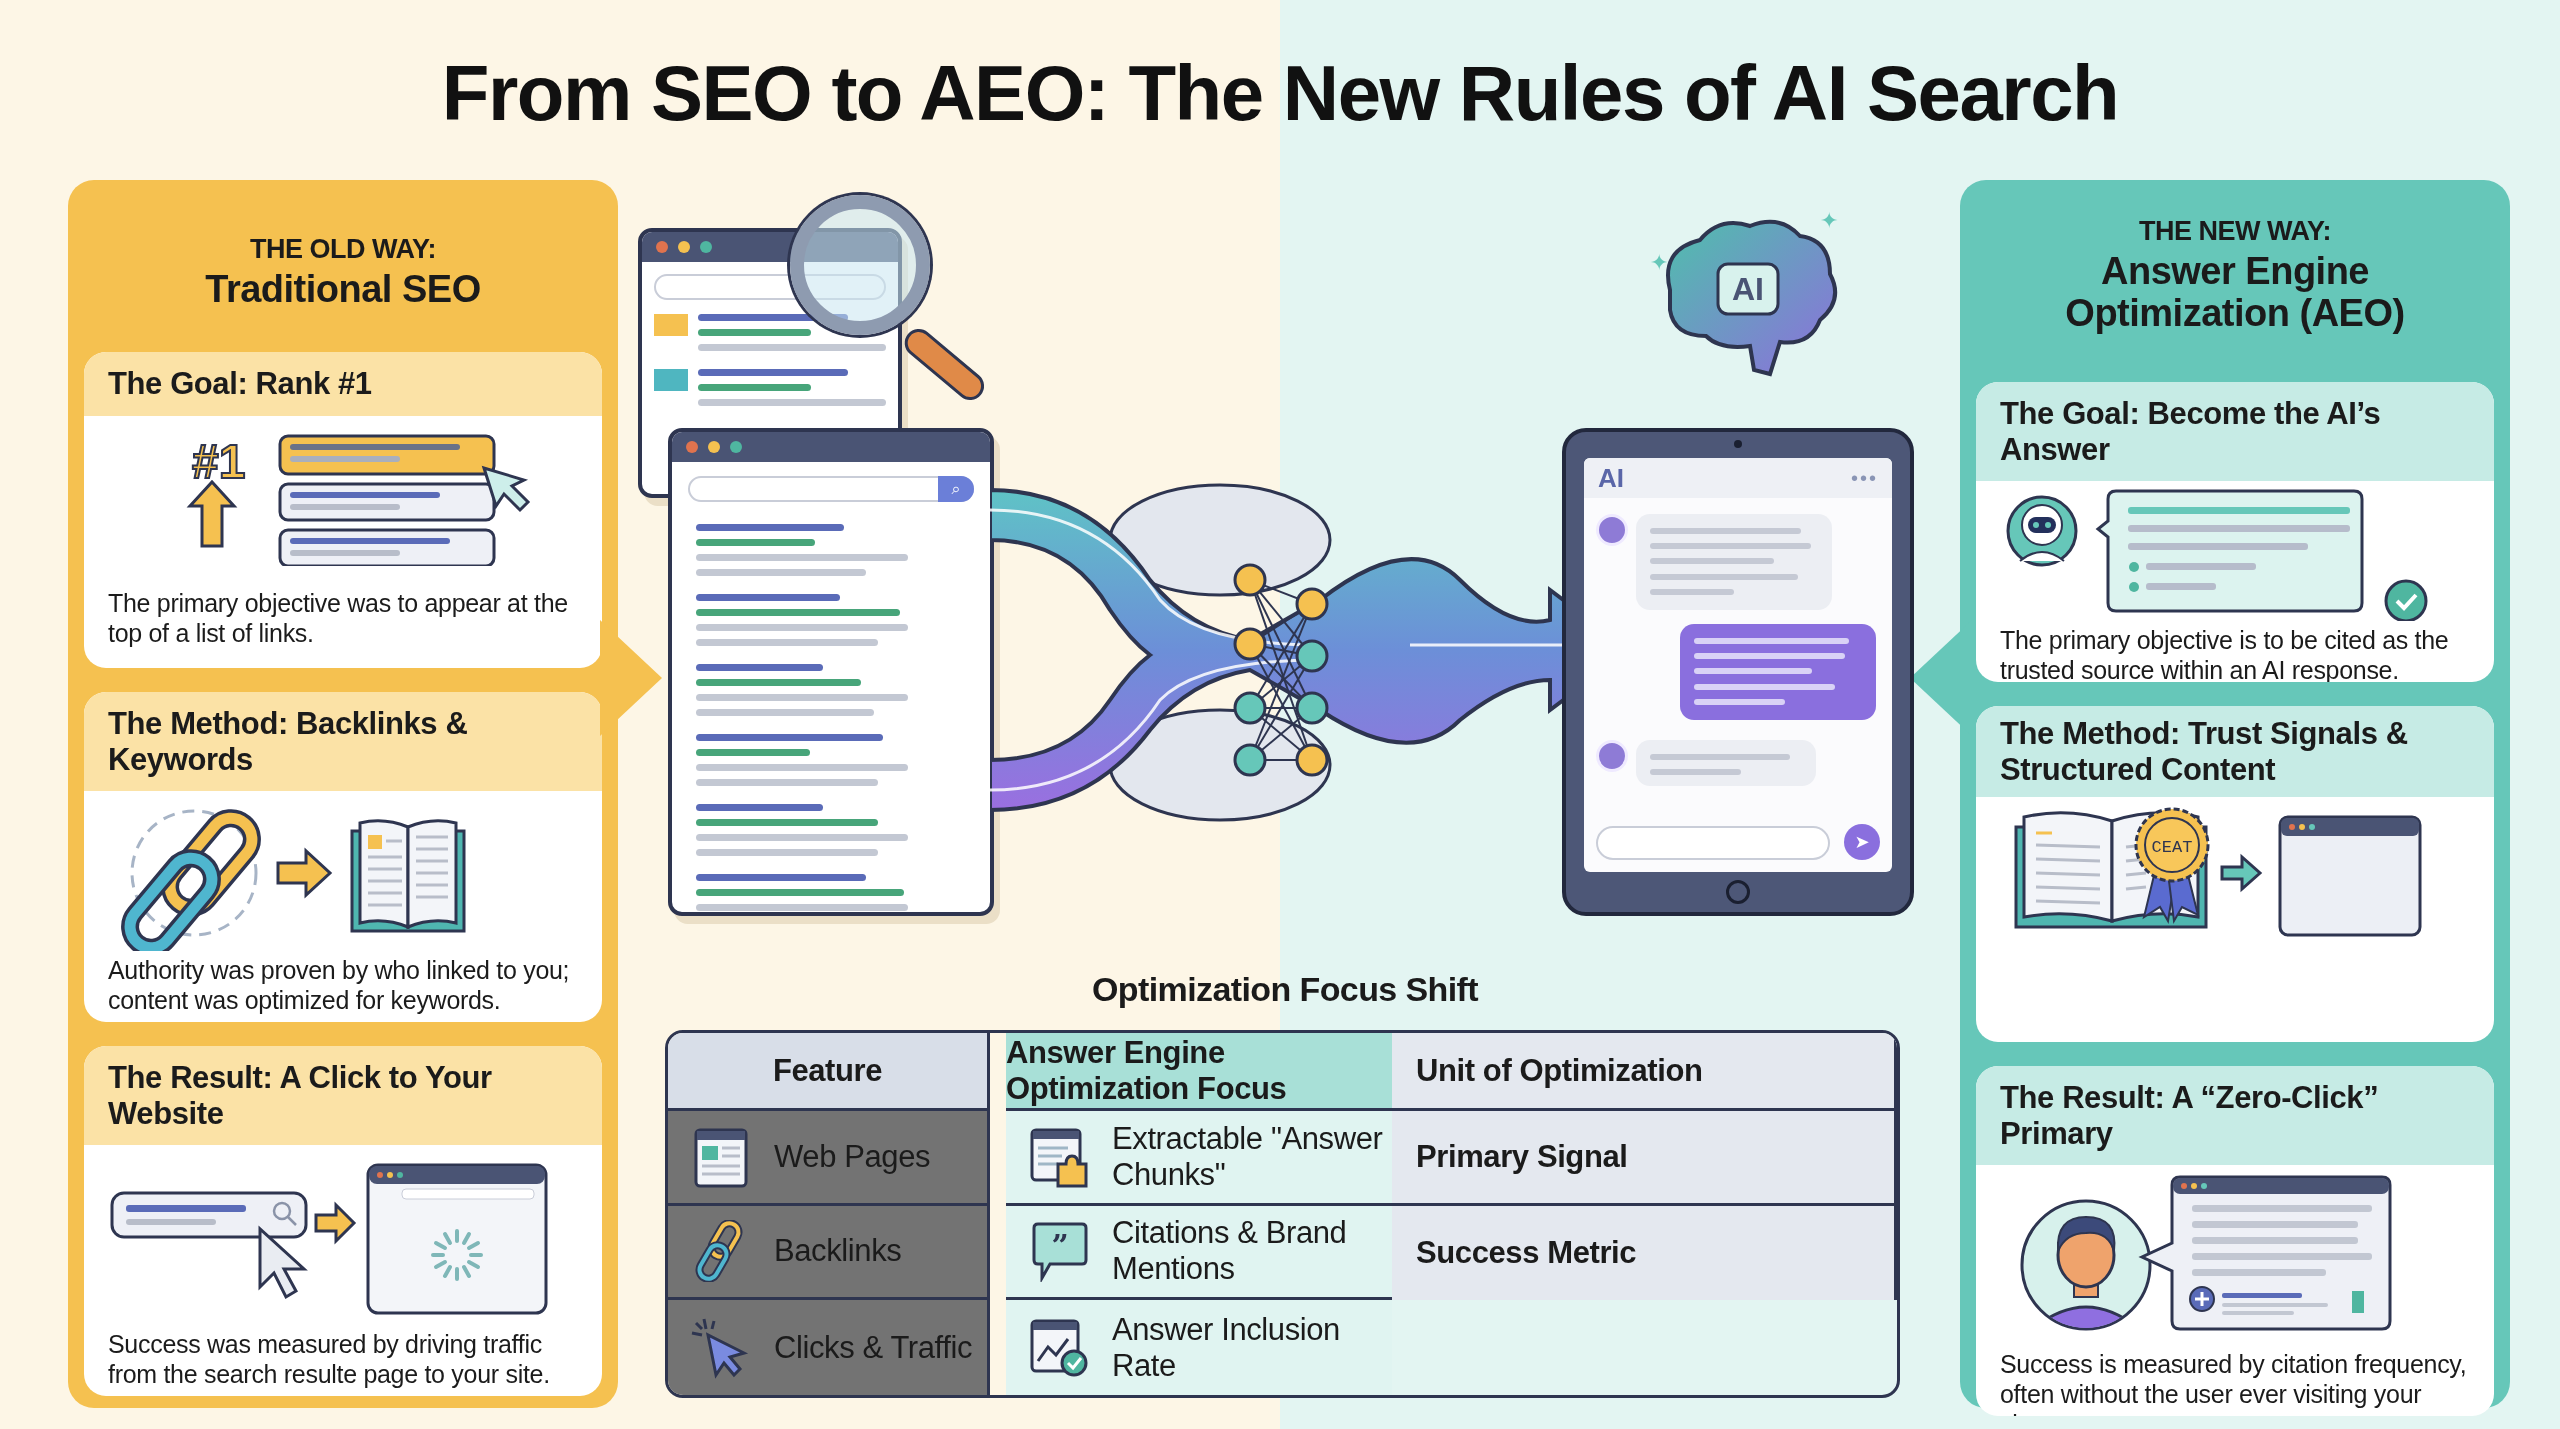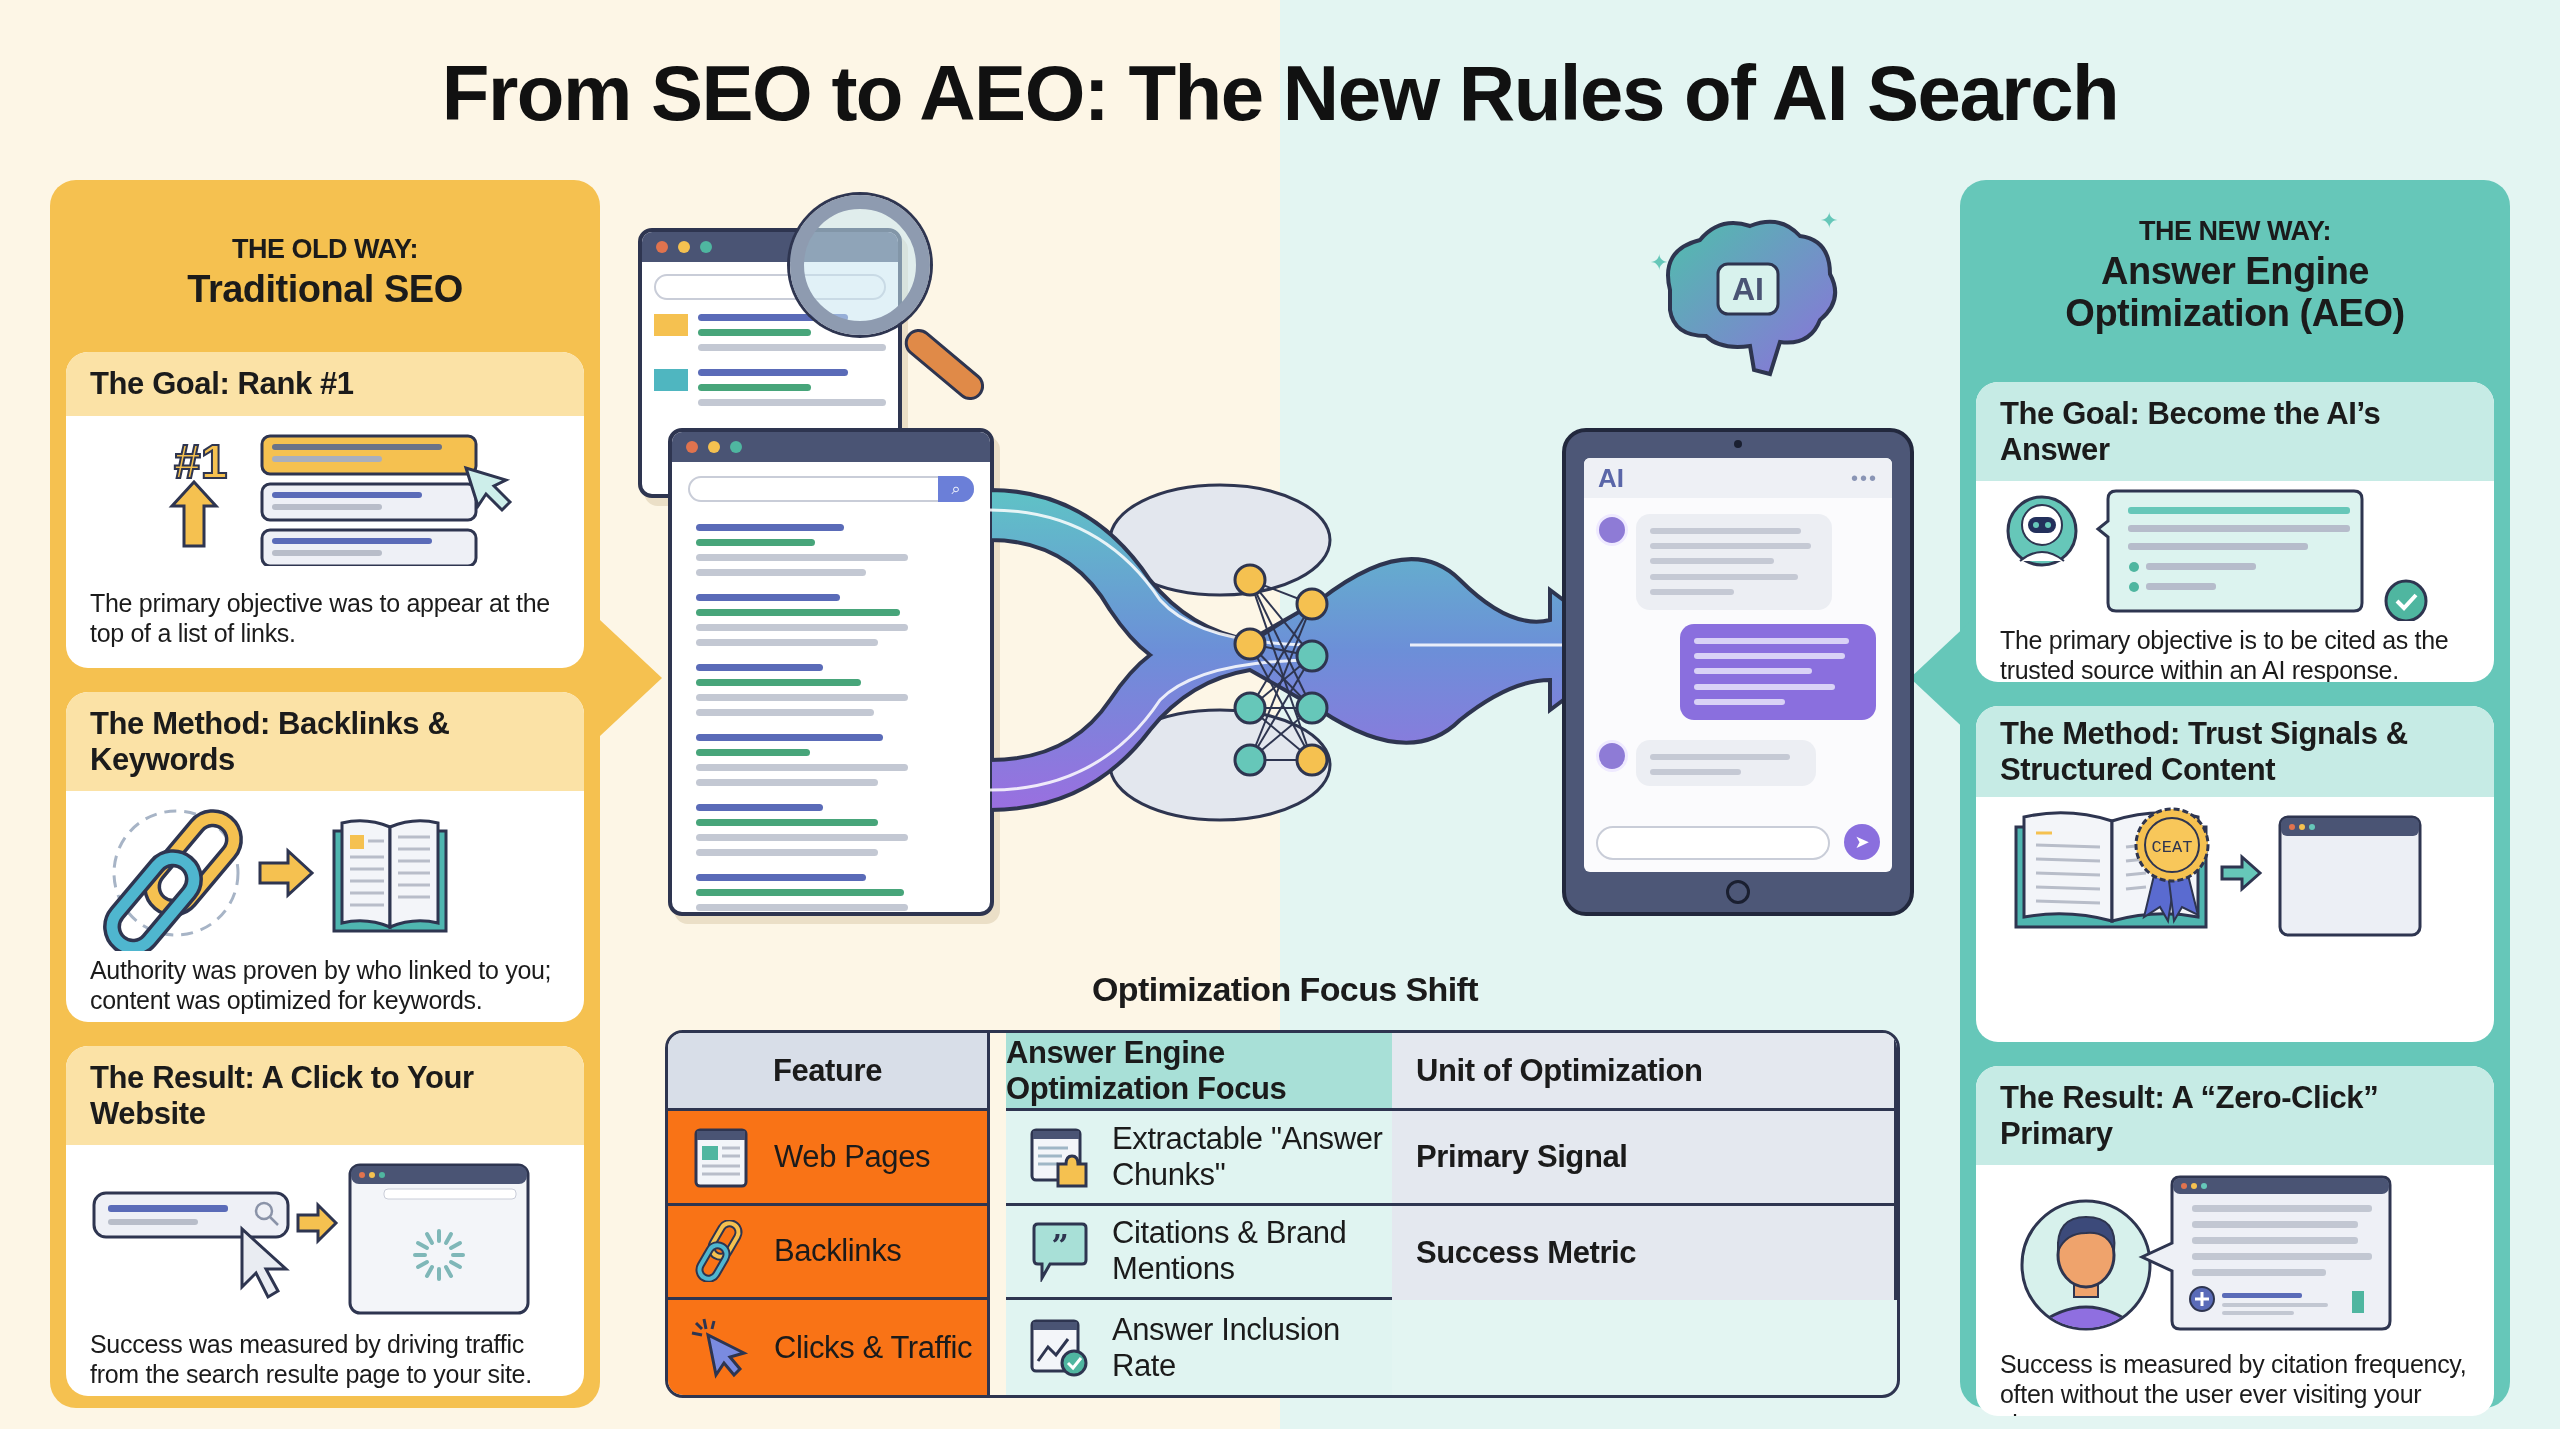--- a/index.html
+++ b/index.html
@@ -16,21 +16,21 @@
     position: absolute; left: 0; right: 0; top: 48px;
     text-align: center; font-size: 78px; font-weight: 700; letter-spacing: -1.5px;
     color: #111;
   }
 
   
   .panel {
     position: absolute; top: 180px; width: 550px; height: 1228px;
     border-radius: 26px; padding: 26px 16px 16px 16px;
   }
-  .panel.old { left: 50px; background: #f5c150; }
+  .panel.old { left: 68px; background: #f5c150; }
   .panel.new { left: 1960px; background: #66c7b9; }
   .panel-head { text-align: center; margin-bottom: 26px; }
   .panel-kicker { font-size: 27px; font-weight: 700; letter-spacing: -0.5px; }
   .panel-title { font-size: 38px; font-weight: 700; line-height: 1.1; letter-spacing: -0.5px; margin-top: 4px; }
   .panel.old .panel-head { height: 120px; padding-top: 28px; }
   .panel.new .panel-head { height: 150px; padding-top: 10px; }
 
   .card {
     background: #fff; border-radius: 22px; overflow: hidden; margin-bottom: 24px;
     display: flex; flex-direction: column;
@@ -131,21 +131,21 @@
     display: grid; grid-template-columns: 322px 402px 1fr; grid-template-rows: 78px 1fr 1fr 1fr;
   }
   .cmp-table .cell {
     border-right: 3px solid #2e3550; border-bottom: 3px solid #2e3550;
     display: flex; align-items: center; font-size: 31px; letter-spacing: -0.4px;
   }
   .cmp-table .cell.last-col { border-right: none; }
   .cmp-table .cell.last-row { border-bottom: none; }
   .cmp-table .hdr { font-weight: 700; justify-content: center; }
   .col0 { background: #e4e8ef; }
-  .col1 { background: #f97316; }
+  .col1 { background: #737373; }
   .col2 { background: #e0f4f1; margin-left: 16px; }
   .hdr.col0 { background: #d8dee8; }
   .hdr.col1 { background: #fbdc95; }
   .hdr.col2 { background: #a8e0d7; }
   .cell.feat { font-weight: 700; padding-left: 24px; }
   .cell.val { padding-left: 22px; gap: 22px; }
   .cell .ico { width: 62px; height: 62px; flex: 0 0 62px; }
 </style>
 </head>
 <body>

